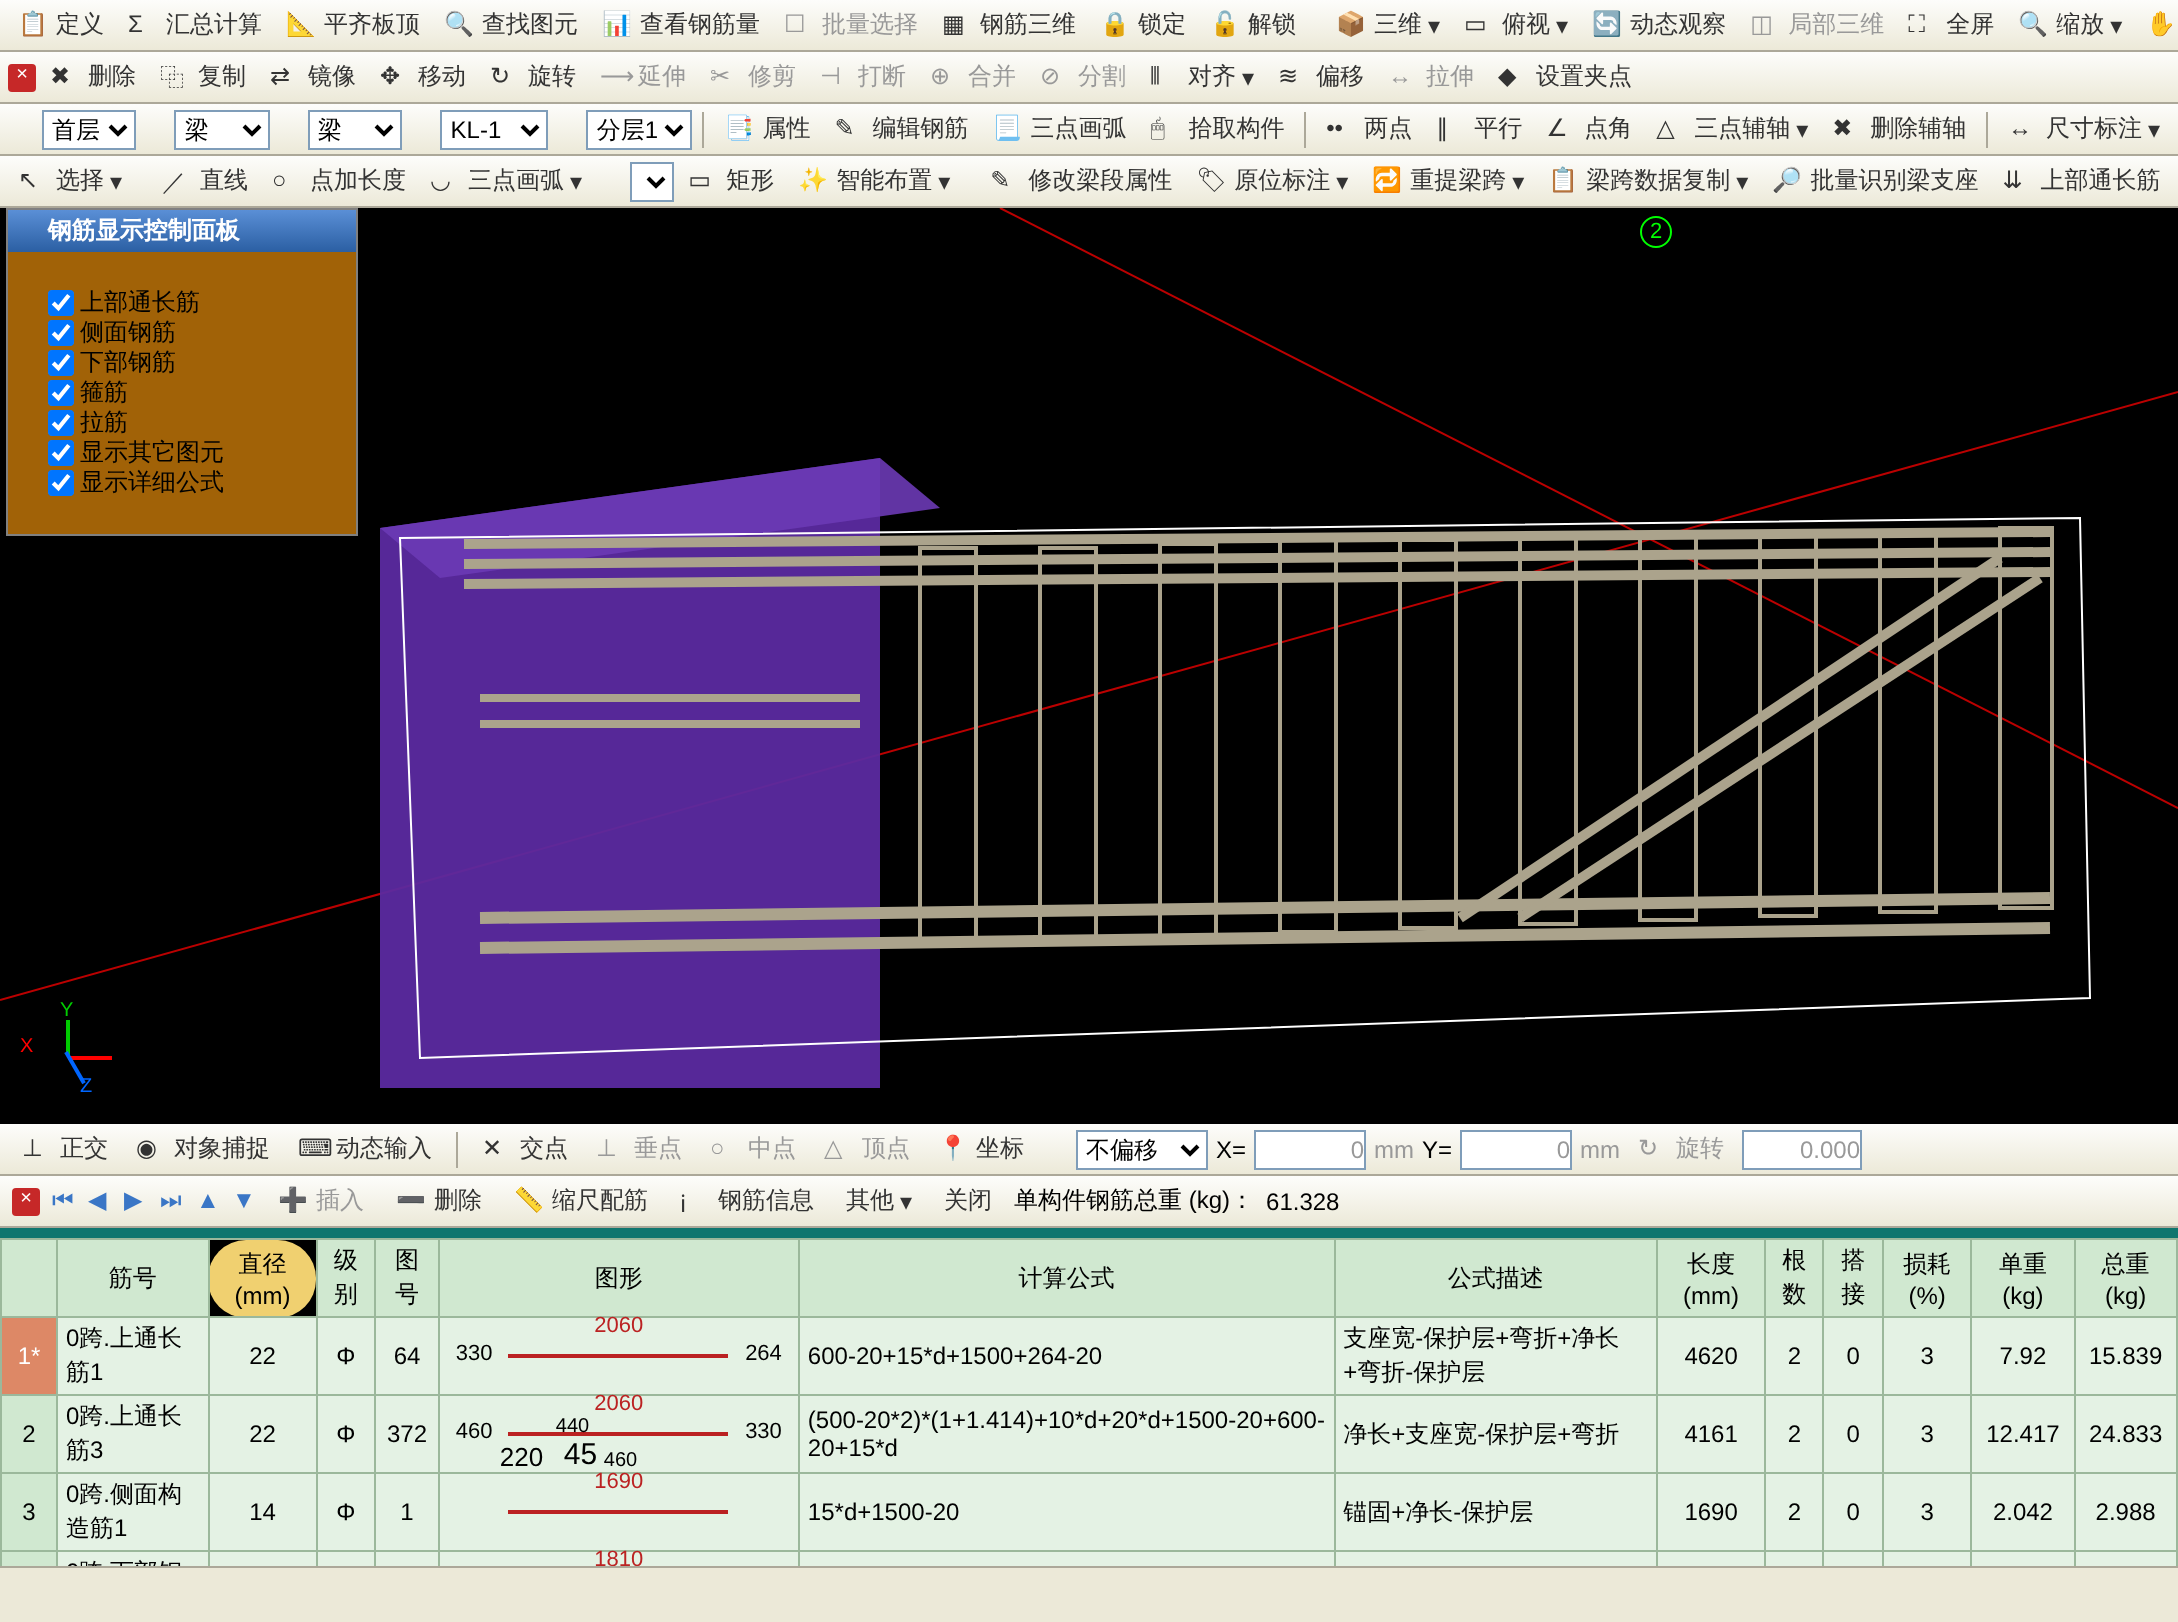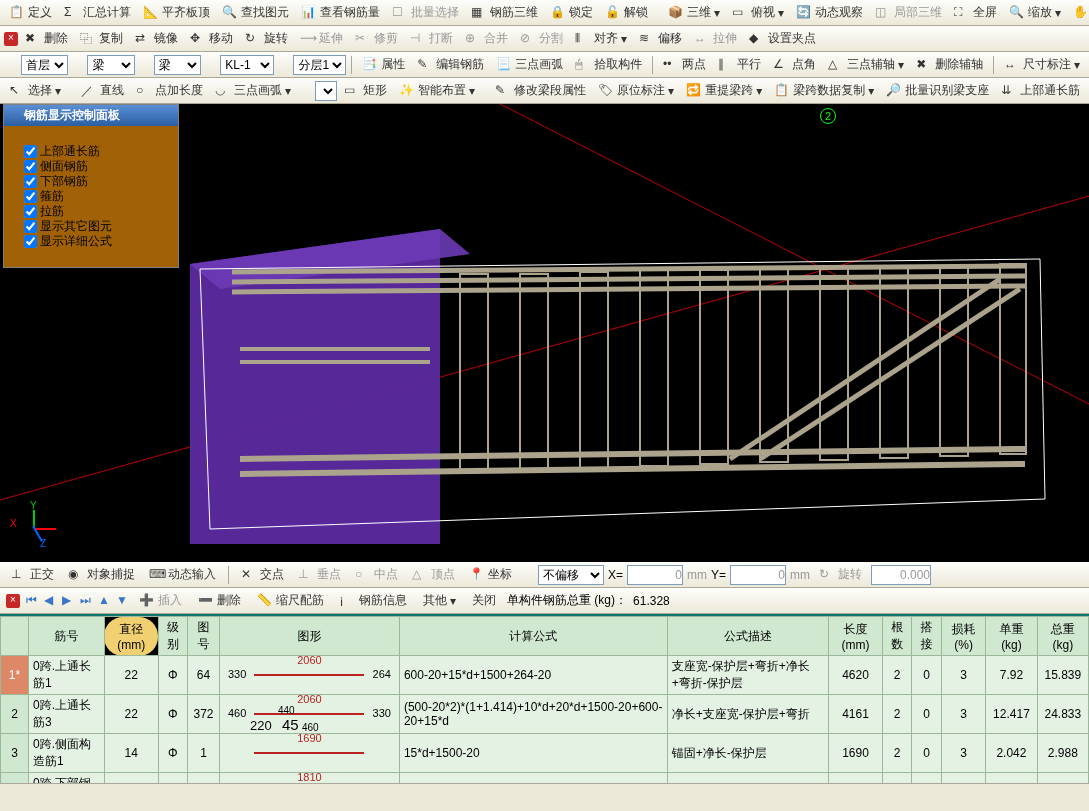--- a/index.html
+++ b/index.html
@@ -21,21 +21,21 @@
   .axis-gizmo .x { position:absolute; left:24px; top:24px; width:22px; height:2px; background:red; }
   .axis-gizmo .y { position:absolute; left:23px; top:6px; width:2px; height:18px; background:#0c0; }
   .axis-gizmo .z { position:absolute; left:22px; top:22px; width:2px; height:18px; background:#06f; transform:rotate(-30deg); transform-origin:top; }
   .axis-gizmo .lx{position:absolute;left:0;top:14px;color:red;font-size:10px;}
   .axis-gizmo .ly{position:absolute;left:20px;top:-4px;color:#0c0;font-size:10px;}
   .axis-gizmo .lz{position:absolute;left:30px;top:34px;color:#06f;font-size:10px;}
   .status-bar { display:flex; align-items:center; gap:4px; padding:2px 6px; height:26px; border-bottom:1px solid #aca899; background:linear-gradient(#fdfdfb,#ece9d8); }
   .rebar-toolbar { display:flex; align-items:center; gap:6px; padding:2px 6px; height:26px; border-bottom:1px solid #aca899; background:linear-gradient(#fdfdfb,#ece9d8); }
   .close-box { width:14px; height:14px; background:#c62828; color:#fff; text-align:center; line-height:12px; border-radius:2px; cursor:pointer; font-size:10px;}
   .nav-arrow { width:12px; height:16px; display:inline-block; cursor:pointer; }
-  .table-wrap { height: 169px; overflow: auto; border-top:2px solid #0f766e; background:#000000; }
+  .table-wrap { height: 169px; overflow: auto; border-top:5px solid #0f766e; background:#000000; }
   table { border-collapse: collapse; width: 100%; font-size: 12px; }
   th, td { border: 1px solid #9bb89b; padding: 2px 4px; text-align: center; background: #e4f2e4; vertical-align: middle; }
   th { background: #d0e8d0; font-weight: normal; }
   th.highlight { background: #f0d070; border-radius: 19px; }
   td.row-idx { background:#d0e8d0; width:28px; }
   td.row-idx.selected { background:#d86; color:#fff; }
   td.left { text-align:left; }
   .shape-cell { position:relative; height:38px; }
   .shape-line { position:absolute; left:50%; top:50%; transform:translate(-50%,-50%); width:110px; height:2px; background:#b22; }
   .shape-label { position:absolute; font-size:11px; }

